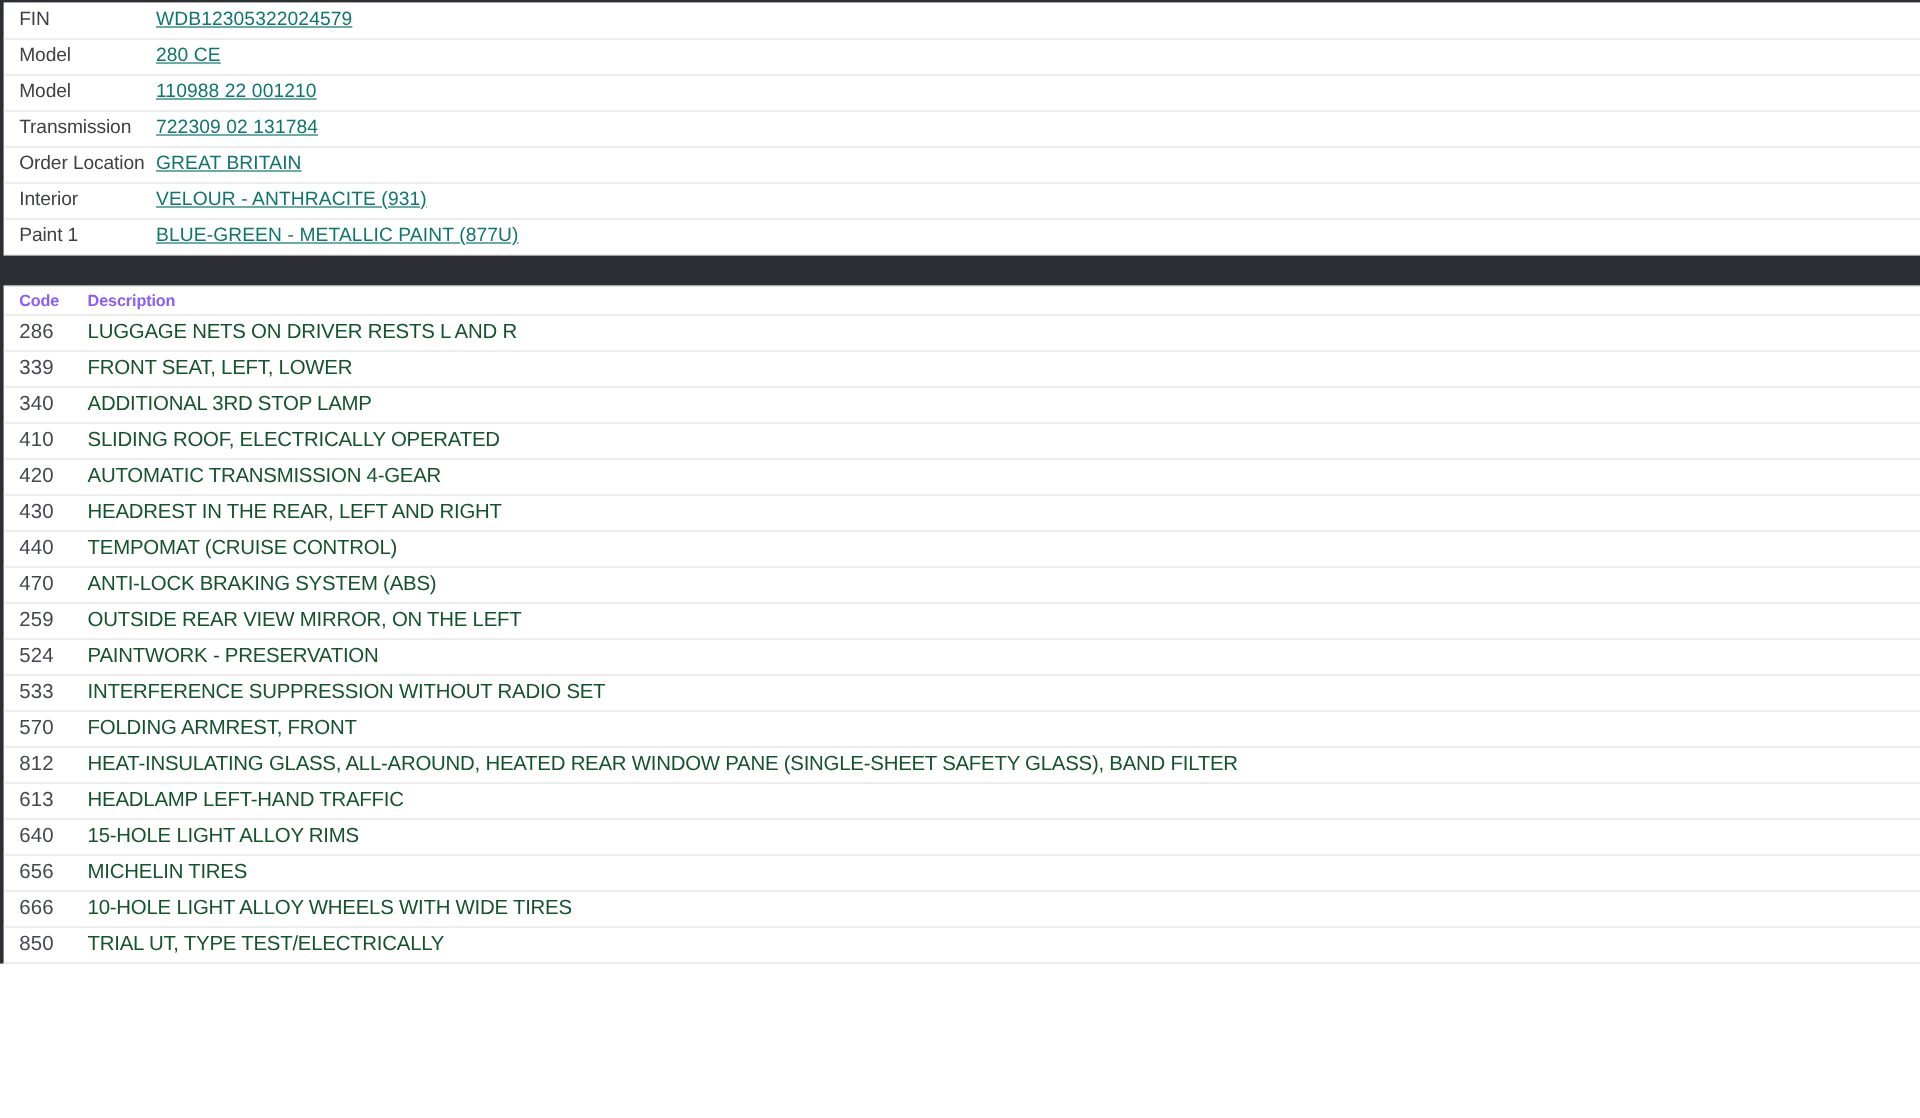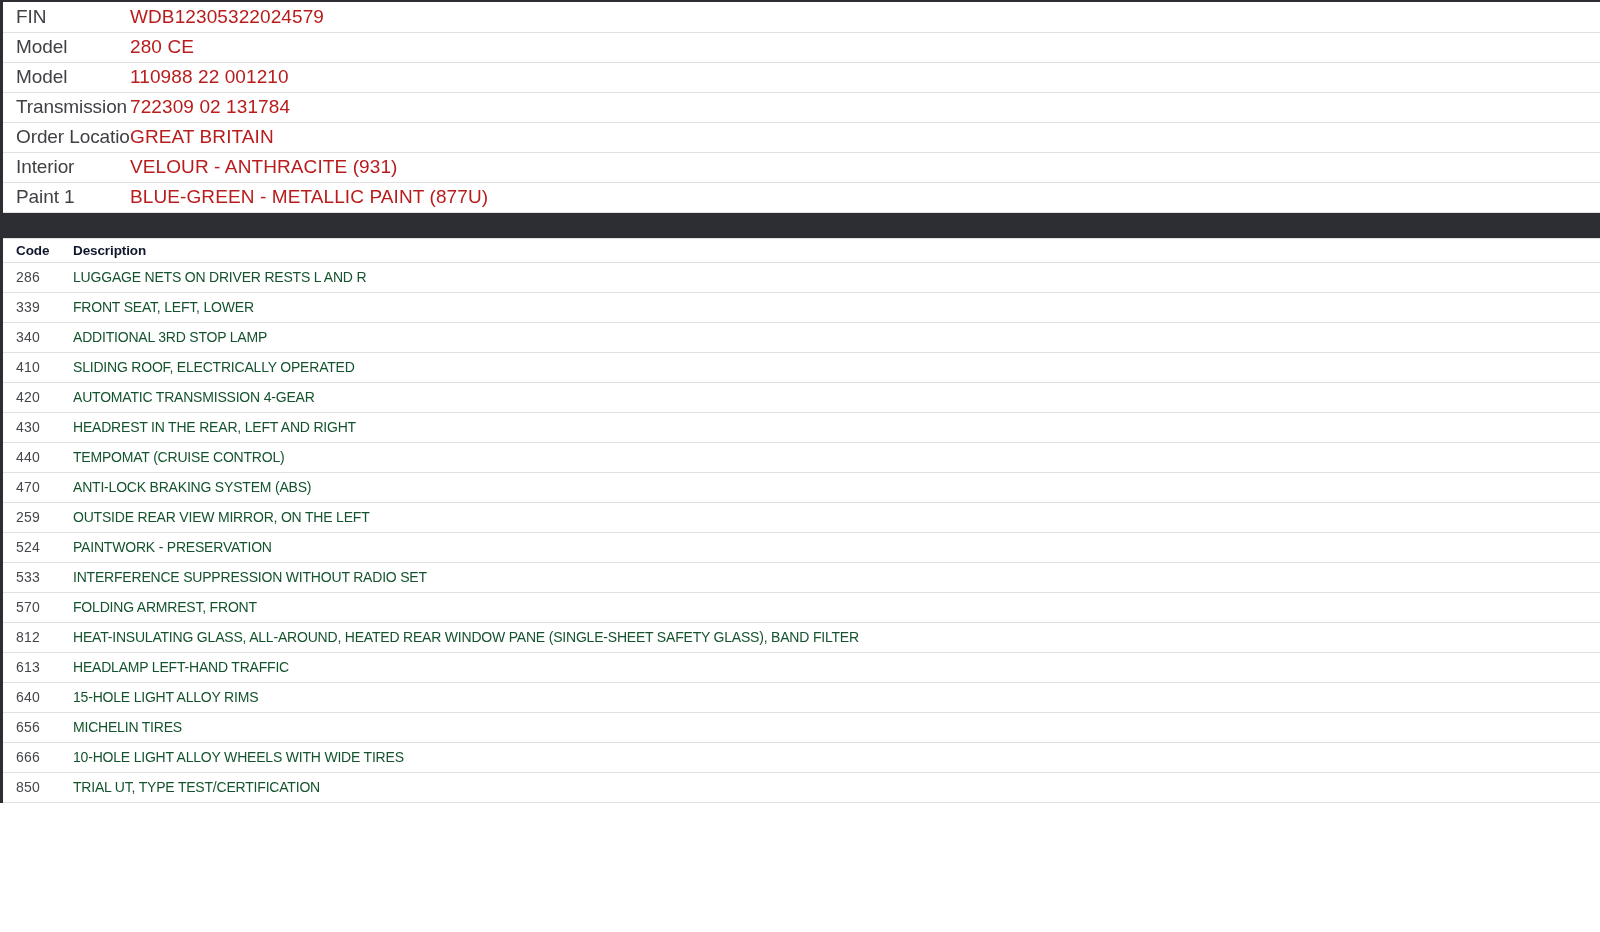--- a/index.html
+++ b/index.html
@@ -21,59 +21,60 @@
   }
   table {
     width: 100%;
     border-collapse: collapse;
     table-layout: fixed;
   }
   
   .info-table td {
     height: 30px;
     border-bottom: 1px solid #e0e0e0;
-    font-size: 19px;
+    font-size: 16px;
     vertical-align: middle;
     white-space: nowrap;
     overflow: hidden;
   }
   .info-label {
     width: 126px;
     padding-left: 13px;
     color: #3f4144;
     letter-spacing: -0.1px;
   }
   .info-value {
-    color: #b91c1c;
+    color: #0f766e;
     letter-spacing: 0.1px;
+    text-decoration: underline;
   }
   
   .divider-bar {
     height: 25px;
     background: #2c2e34;
     margin-left: -3px; 
   }
   
   .codes-table {
     border-top: 1px solid #e0e0e0;
   }
   .codes-table th {
     height: 24px;
     text-align: left;
     border-bottom: 1px solid #e0e0e0;
     font-size: 13.5px;
     font-weight: 700;
-    color: #0f172a;
+    color: #8b5cf6;
     vertical-align: middle;
     letter-spacing: -0.1px;
   }
   .codes-table td {
     height: 30px;
     border-bottom: 1px solid #e0e0e0;
-    font-size: 14px;
+    font-size: 17px;
     vertical-align: middle;
     white-space: nowrap;
     overflow: hidden;
   }
   .col-code, .code-cell {
     width: 69px;
     padding-left: 13px;
   }
   .code-cell {
     color: #44474c;
@@ -196,19 +197,19 @@
           <tr class="code-row">
     <td class="code-cell">656</td>
     <td class="desc-cell">MICHELIN TIRES</td>
   </tr>
           <tr class="code-row">
     <td class="code-cell">666</td>
     <td class="desc-cell">10-HOLE LIGHT ALLOY WHEELS WITH WIDE TIRES</td>
   </tr>
           <tr class="code-row">
     <td class="code-cell">850</td>
-    <td class="desc-cell">TRIAL UT, TYPE TEST/CERTIFICATION</td>
+    <td class="desc-cell">TRIAL UT, TYPE TEST/ELECTRICALLY</td>
   </tr>
         </tbody>
     </table>
 
   </div>
 </div>
 
 </body></html>

